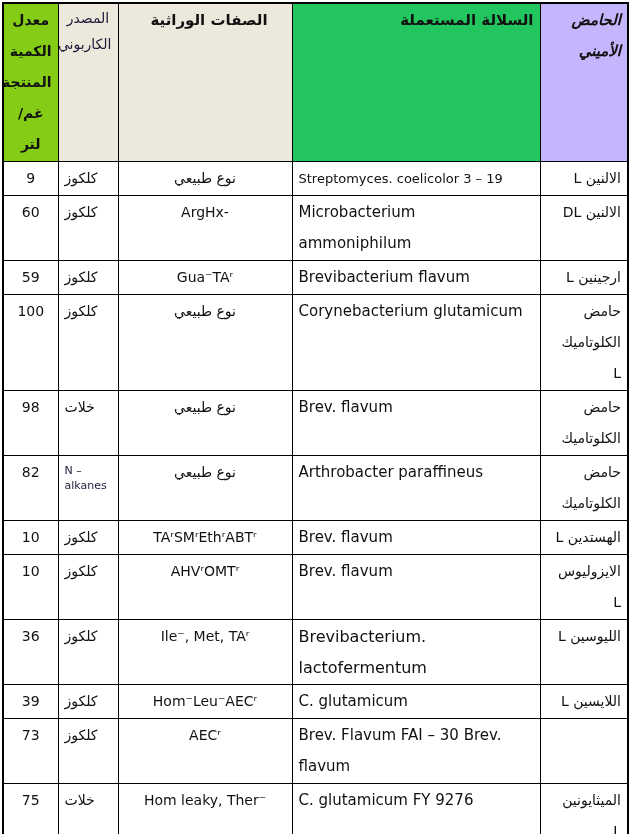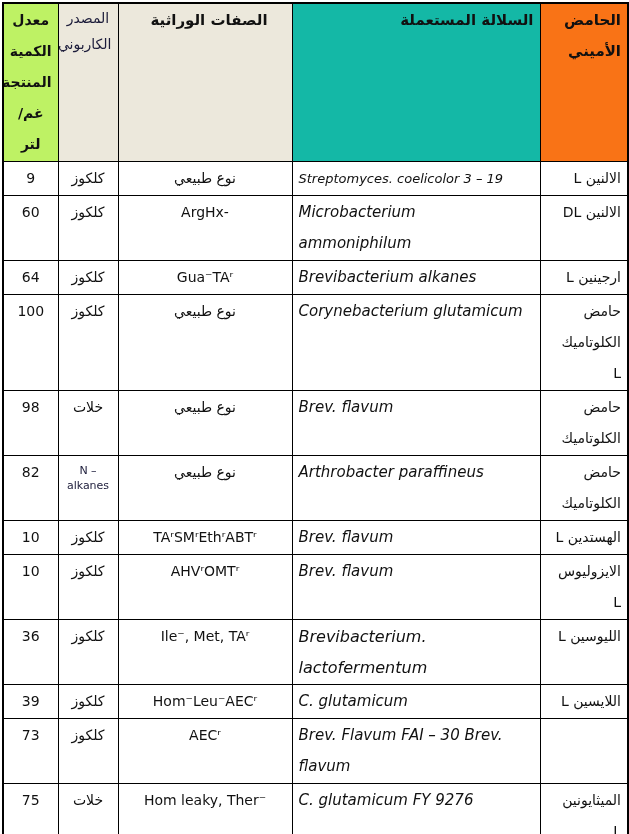--- a/index.html
+++ b/index.html
@@ -53,32 +53,31 @@
   thead th.amino  { text-align: right; }
 
   td.amino {
     font-size: 14px;
     text-align: right;
     direction: rtl;
     margin-top: 22px;
   }
   td.strain {
     font-size: 15px;
-    font-style: italic;
     text-align: left;
     direction: ltr;
   }
   td.traits {
     font-size: 14px;
     text-align: center;
     direction: ltr;
   }
   td.carbon {
     font-size: 14px;
-    text-align: center;
+    text-align: left;
   }
   td.qty {
     font-size: 14px;
     text-align: center;
     direction: ltr;
   }
   
   tbody tr:nth-child(1) td.strain { font-size: 13px; }
   tbody tr:nth-child(6) td.carbon { font-size: 11px; line-height: 15px; padding-top: 7px; color: #1c1c3a; direction: ltr; }
   tbody tr:nth-child(9) td.strain { font-size: 16px; }
@@ -90,27 +89,27 @@
   <table class="data-table">
     <colgroup>
       <col class="c-amino">
       <col class="c-strain">
       <col class="c-traits">
       <col class="c-carbon">
       <col class="c-qty">
     </colgroup>
     <thead>
       <tr>
-        <th class="amino" style="background: #f97316;">الحامض
+        <th class="amino" style="background: #c4b5fd; font-style: italic;">الحامض
 الأميني</th>
-        <th class="strain" style="background: #14b8a6;">السلالة المستعملة</th>
+        <th class="strain" style="background: #22c55e;">السلالة المستعملة</th>
         <th class="traits" style="background: rgb(236, 232, 220);">الصفات الوراثية</th>
         <th class="carbon" style="background: rgb(236, 232, 220);">المصدر
 الكاربوني</th>
-        <th class="qty" style="background: #bef264;">معدل
+        <th class="qty" style="background: #84cc16;">معدل
 الكمية
 المنتجة
 غم/لتر</th>
       </tr>
     </thead>
     <tbody id="table-body">
         <tr>
           <td class="amino">الالنين L</td>
           <td class="strain">Streptomyces. coelicolor 3 – 19</td>
           <td class="traits">نوع طبيعي</td>
@@ -120,24 +119,24 @@
         <tr>
           <td class="amino">الالنين DL</td>
           <td class="strain">Microbacterium
 ammoniphilum</td>
           <td class="traits">ArgHx-</td>
           <td class="carbon">كلكوز</td>
           <td class="qty">60</td>
         </tr>
         <tr>
           <td class="amino">ارجينين L</td>
-          <td class="strain">Brevibacterium alkanes</td>
+          <td class="strain">Brevibacterium flavum</td>
           <td class="traits">Gua⁻TAʳ</td>
           <td class="carbon">كلكوز</td>
-          <td class="qty">64</td>
+          <td class="qty">59</td>
         </tr>
         <tr>
           <td class="amino">حامض
 الكلوتاميك
 L</td>
           <td class="strain">Corynebacterium glutamicum</td>
           <td class="traits">نوع طبيعي</td>
           <td class="carbon">كلكوز</td>
           <td class="qty">100</td>
         </tr>

